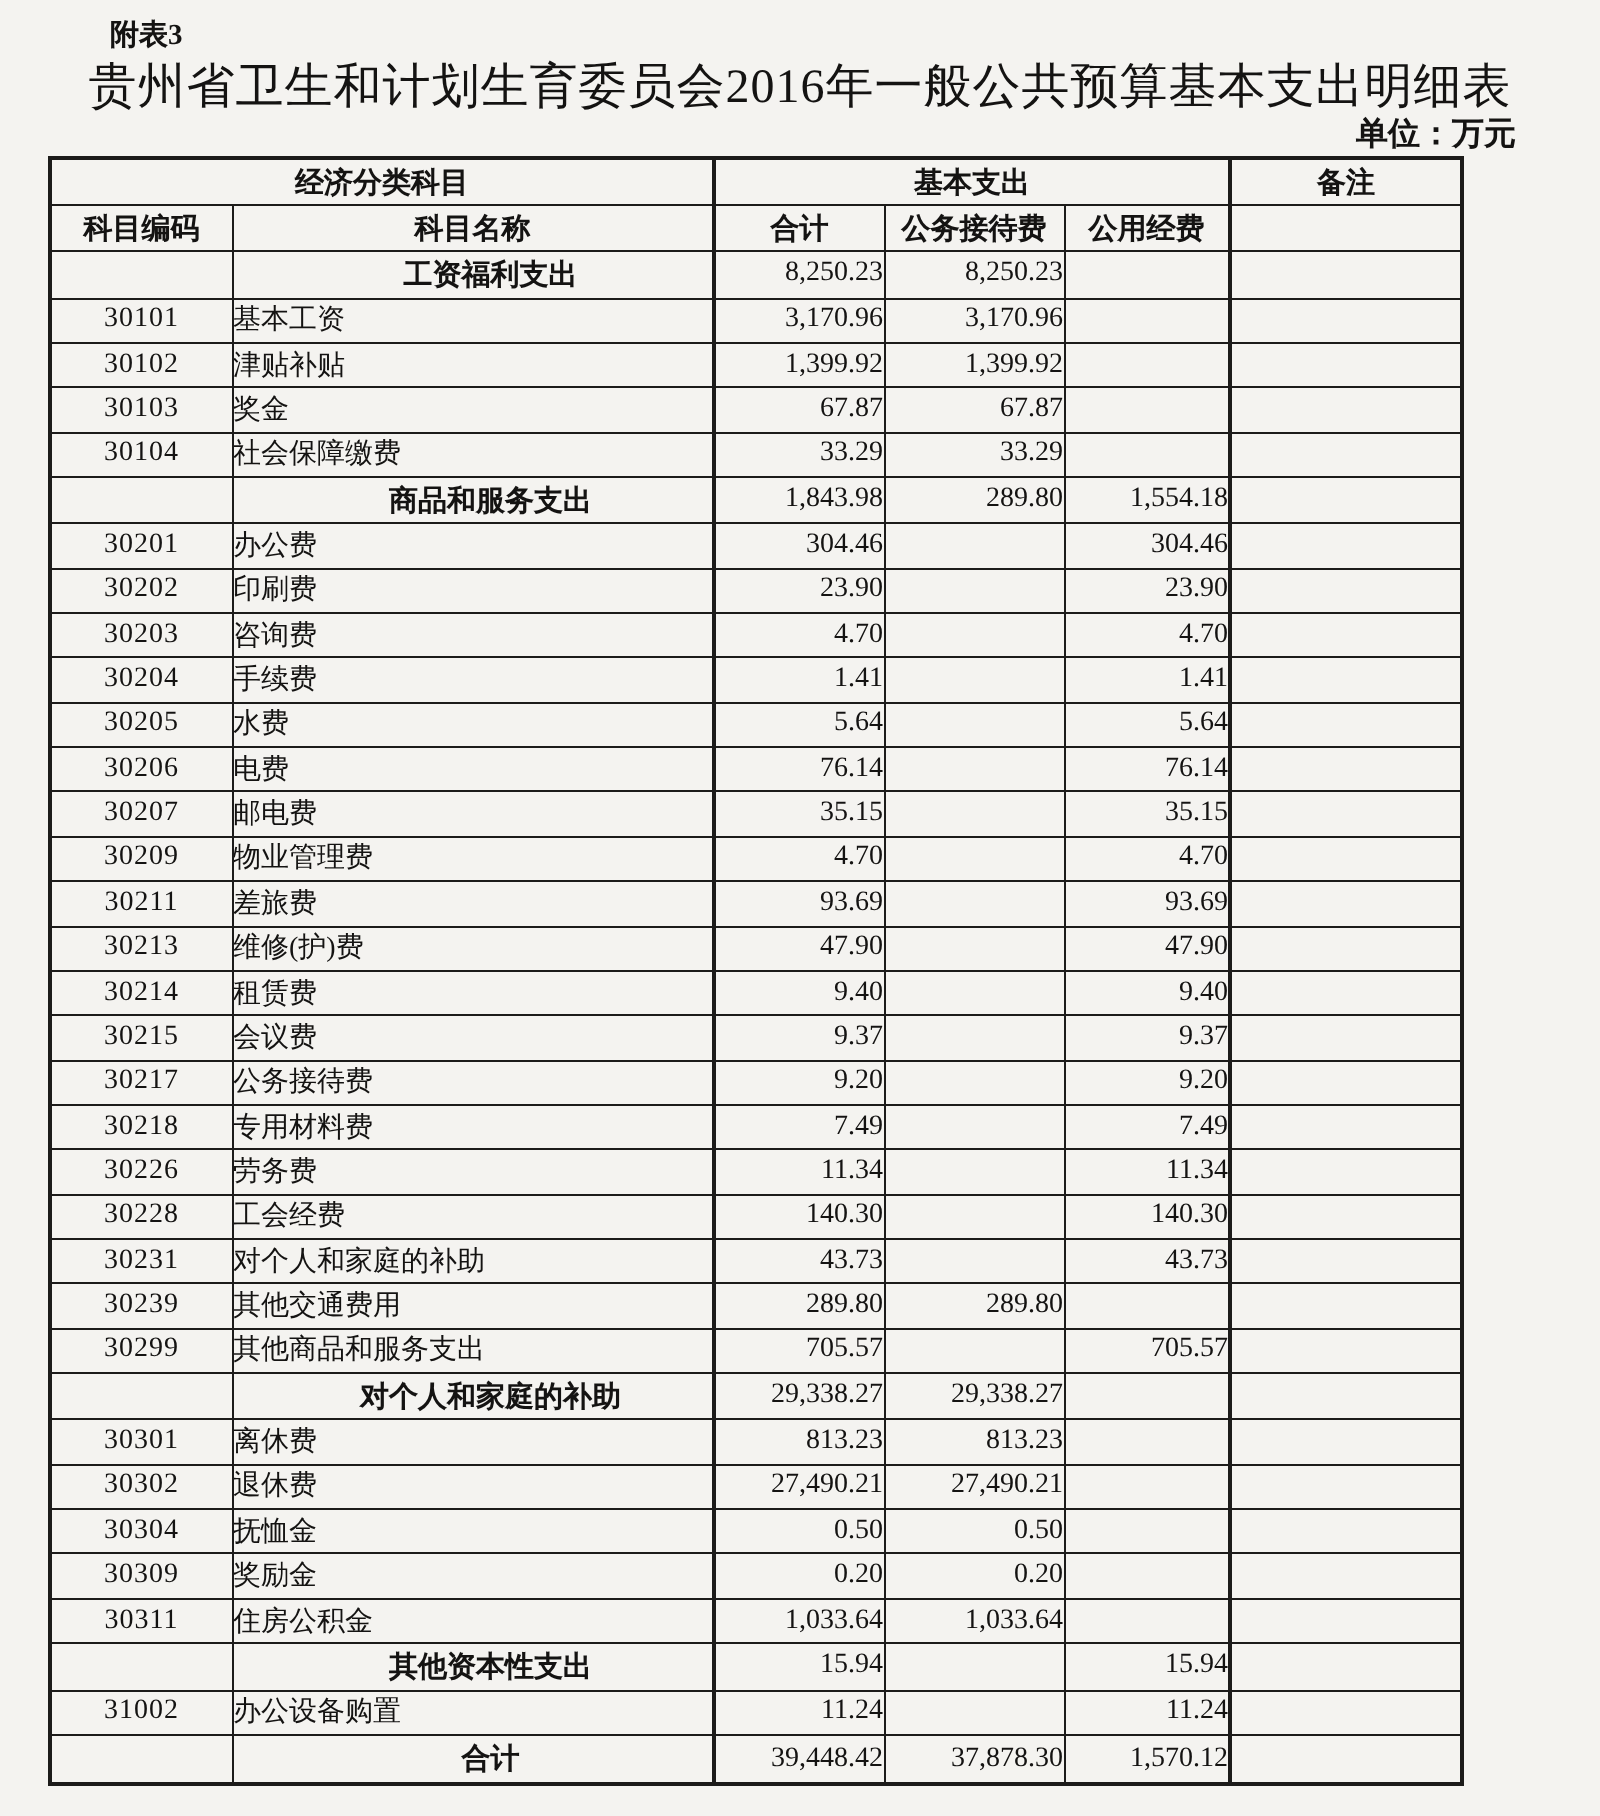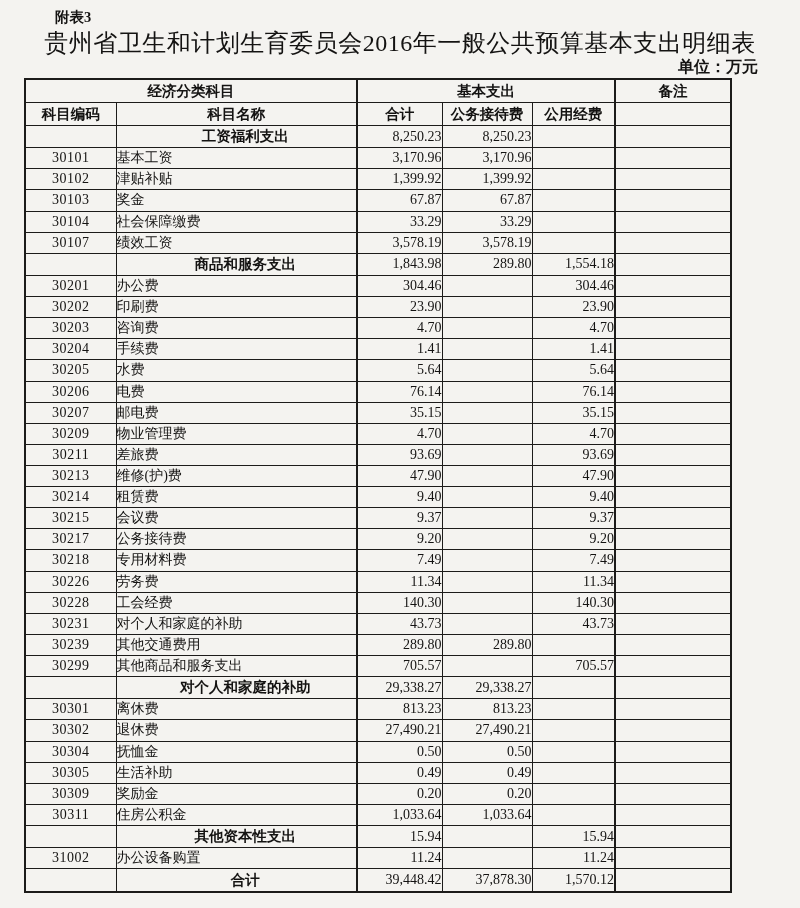--- a/index.html
+++ b/index.html
@@ -159,28 +159,20 @@
       </tr>
       <tr>
         <td class="code">30104</td>
         <td class="name">社会保障缴费</td>
         <td class="num bl2">33.29</td>
         <td class="num">33.29</td>
         <td class="num"></td>
         <td class="remark bl2"></td>
       </tr>
       <tr>
-        <td class="code">30107</td>
-        <td class="name">绩效工资</td>
-        <td class="num bl2">3,578.19</td>
-        <td class="num">3,578.19</td>
-        <td class="num"></td>
-        <td class="remark bl2"></td>
-      </tr>
-      <tr>
         <td class="code"></td>
         <td class="name section">商品和服务支出</td>
         <td class="num bl2">1,843.98</td>
         <td class="num">289.80</td>
         <td class="num">1,554.18</td>
         <td class="remark bl2"></td>
       </tr>
       <tr>
         <td class="code">30201</td>
         <td class="name">办公费</td>
@@ -359,28 +351,20 @@
       </tr>
       <tr>
         <td class="code">30304</td>
         <td class="name">抚恤金</td>
         <td class="num bl2">0.50</td>
         <td class="num">0.50</td>
         <td class="num"></td>
         <td class="remark bl2"></td>
       </tr>
       <tr>
-        <td class="code">30305</td>
-        <td class="name">生活补助</td>
-        <td class="num bl2">0.49</td>
-        <td class="num">0.49</td>
-        <td class="num"></td>
-        <td class="remark bl2"></td>
-      </tr>
-      <tr>
         <td class="code">30309</td>
         <td class="name">奖励金</td>
         <td class="num bl2">0.20</td>
         <td class="num">0.20</td>
         <td class="num"></td>
         <td class="remark bl2"></td>
       </tr>
       <tr>
         <td class="code">30311</td>
         <td class="name">住房公积金</td>

